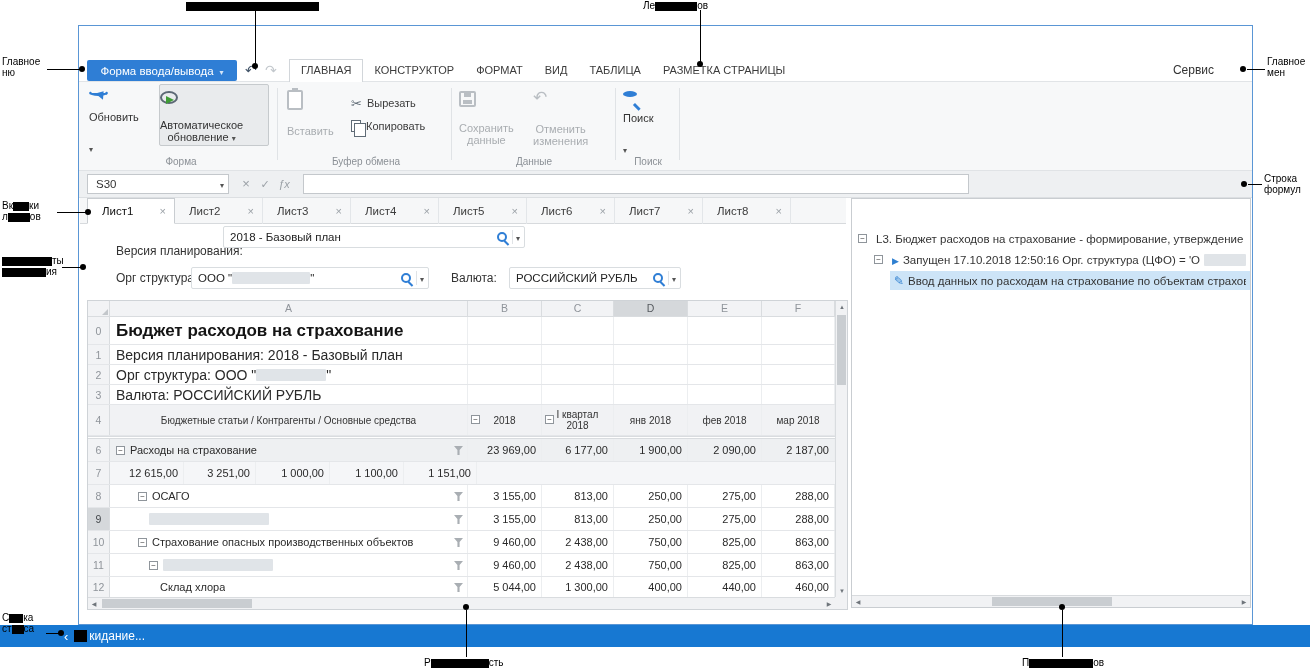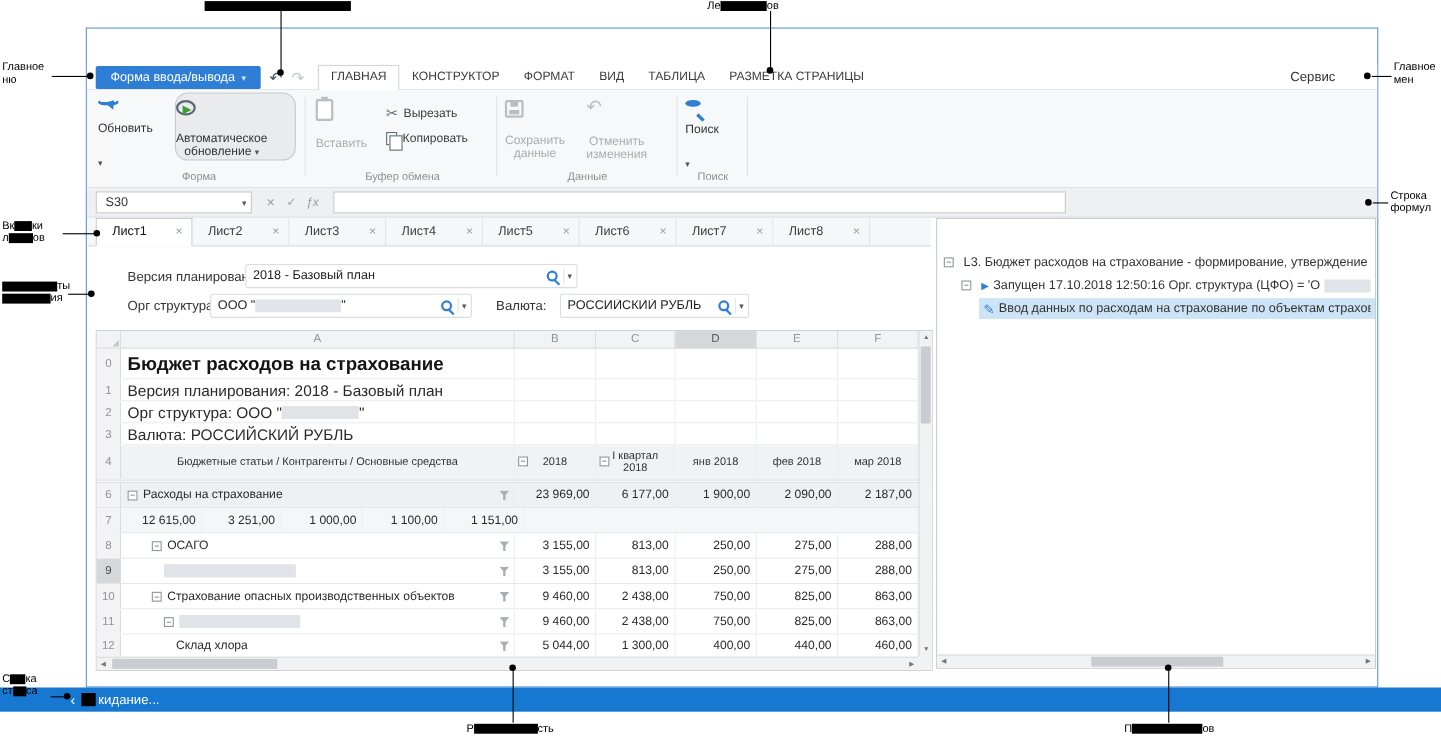--- a/index.html
+++ b/index.html
@@ -38,21 +38,21 @@
 .rtab{height:23px;line-height:23px;padding:0 11px;font-size:11px;color:#3b3b3b}
 .rtab.active{background:#fff;border:1px solid #d2d6da;border-bottom:none;line-height:21px}
 .service{position:absolute;right:38px;top:0;height:23px;line-height:23px;font-size:12px;color:#333}
 
 
 .ribbon{position:absolute;left:0;top:56px;right:0;height:89px;background:#f7f8f9;border-bottom:1px solid #e0e3e6}
 .glabel{position:absolute;bottom:3px;text-align:center;font-size:10px;color:#8b9096}
 .gsep{position:absolute;top:6px;width:1px;height:72px;background:#e0e3e6}
 .rbtn{position:absolute;top:2px;height:62px;display:flex;flex-direction:column;align-items:flex-start;gap:15px;padding-top:4px}
 .rbtn .rbl{font-size:11px;color:#333;text-align:center;line-height:12px}
-.rbtn.pressed{background:#e9ebed;border:1px solid #c6cacd;border-radius:12px}
+.rbtn.pressed{background:#e9ebed;border:1px solid #c6cacd;border-radius:2px}
 .rbtn.dis .rbl{color:#a9adb1}
 .sbtn{position:absolute;display:flex;align-items:center;gap:5px;font-size:11px;color:#3c3c3c;height:18px}
 .i-dd::before{content:"▾";font-size:8px;color:#555}
 
 
 .icon-refresh{width:19px;height:19px;border:3px solid #2f7ed5;border-top-color:transparent;border-radius:50%;position:relative;margin-top:2px}
 .icon-refresh::after{content:"";position:absolute;top:-7px;right:-3px;border:5px solid transparent;border-bottom:7px solid #2f7ed5;transform:rotate(40deg)}
 .icon-auto{width:18px;height:18px;border:2px solid #5c6875;border-radius:50%;position:relative;margin-top:2px}
 .icon-auto::after{content:"";position:absolute;left:4px;top:3px;border-left:8px solid #3f9c35;border-top:4px solid transparent;border-bottom:4px solid transparent}
 .icon-paste{width:16px;height:20px;border:2px solid #b9bec3;border-radius:2px;position:relative;background:#fff;margin-top:2px}
@@ -271,21 +271,21 @@
           <span class="stab-lbl">Лист7</span>
           <span class="stab-x"></span>
         </div>
         <div class="stab">
           <span class="stab-lbl">Лист8</span>
           <span class="stab-x"></span>
         </div>
       </div>
 
     <span class="plabel" style="left:37px;top:214px">Версия планирования:</span>
-    <div class="pfield" style="left:144px;top:214px;width:302px">
+    <div class="pfield" style="left:144px;top:200px;width:302px">
       <span class="pval">2018 - Базовый план</span>
       <span class="mag"></span>
       <span class="psep"></span>
       <span class="i-dd"></span>
     </div>
     <span class="plabel" style="left:37px;top:241px">Орг структура:</span>
     <div class="pfield" style="left:112px;top:241px;width:238px">
       <span class="pval"><span>ООО "</span><span class="blur" style="width:78px"></span><span>"</span></span>
       <span class="mag"></span>
       <span class="psep"></span>

